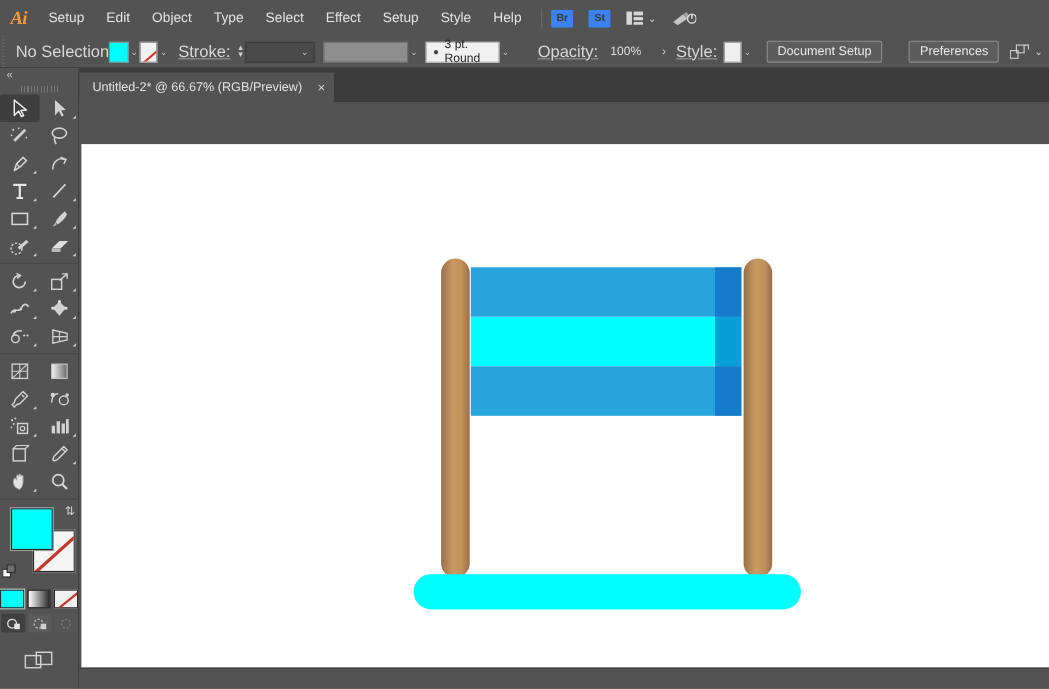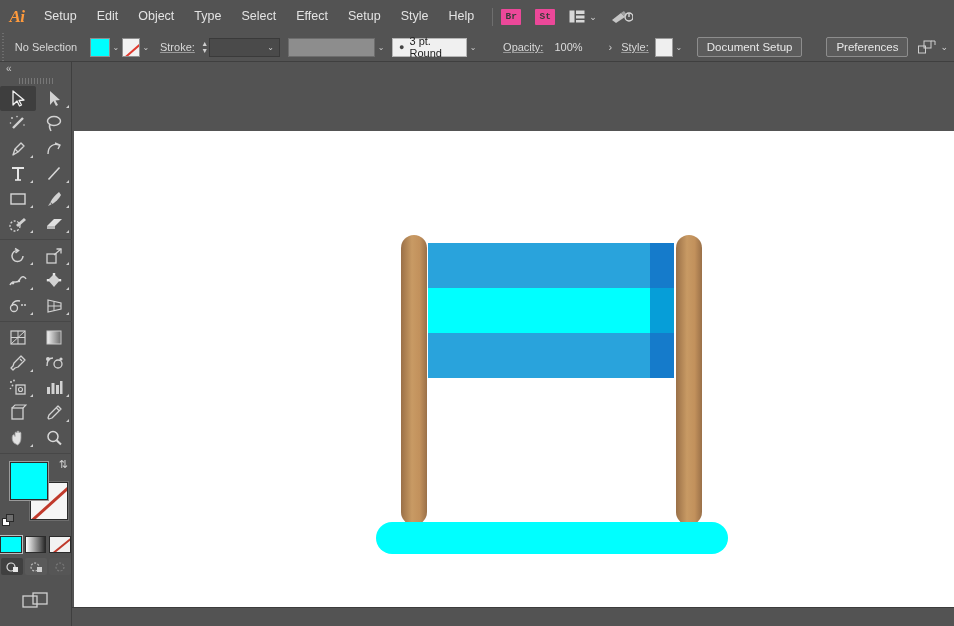--- a/index.html
+++ b/index.html
@@ -21,38 +21,38 @@
     width: 34px; height: 33px; display: flex; align-items: center; justify-content: center;
     color: #FF9A3C; font-size: 17px; font-weight: bold; font-style: italic;
     font-family: "Liberation Serif", serif; letter-spacing: -0.5px;
   }
   .menu-item {
     padding: 0 10px; height: 33px; line-height: 33px;
     color: #E3E3E3; font-size: 12.5px; white-space: nowrap; cursor: default;
   }
   .menubar-sep { width: 1px; height: 18px; background: #6e6e6e; margin: 0 8px; }
   .mb-btn {
-    width: 20px; height: 16px; background: #ec4899; color: #3a3a3a;
+    width: 20px; height: 16px; background: #3b82f6; color: #3a3a3a;
     font-size: 9.5px; font-weight: bold; display: flex; align-items: center; justify-content: center;
-    border-radius: 1px; margin-right: 14px; font-family: Liberation Mono, monospace;
+    border-radius: 1px; margin-right: 14px;
   }
   .mb-icon { display: flex; align-items: center; margin-right: 4px; }
   .chev { color: #d6d6d6; font-size: 9px; margin-right: 14px; }
 
   
   .controlbar {
     position: absolute; left: 0; top: 33px; width: 954px; height: 29px;
     background: #535353; display: flex; align-items: center;
     border-bottom: 1px solid #3f3f3f;
   }
   .grip { width: 6px; height: 29px;
     background: repeating-linear-gradient(to bottom, #6e6e6e 0 1px, transparent 1px 3px);
     background-size: 2px 3px; background-repeat: repeat-y; background-position: 2px 6px;
   }
-  .cb-label { color: #d8d8d8; font-size: 11px; white-space: nowrap; }
+  .cb-label { color: #d8d8d8; font-size: 15px; white-space: nowrap; }
   .underlabel { text-decoration: underline; text-decoration-color: #9a9a9a; }
   .swatch-box {
     width: 24px; height: 19px; border: 1px solid #8e8e8e; background: #00FFFF;
   }
   .swatch-none {
     width: 22px; height: 19px; border: 1px solid #8e8e8e; background: #f2f2f2;
     position: relative; overflow: hidden;
   }
   .swatch-none::after {
     content: ""; position: absolute; left: -3px; top: 50%; width: 32px; height: 2px;
@@ -258,20 +258,26 @@
     <div class="mb-icon" style="margin-left:10px;">
       <svg width="18" height="15" viewBox="0 0 18 15">
         <rect x="0.5" y="6" width="7" height="7" fill="none" stroke="#cfcfcf" stroke-width="1"></rect>
         <rect x="6" y="1" width="7" height="7" fill="none" stroke="#cfcfcf" stroke-width="1"></rect>
         <path d="M13 1 L17 1 L17 5" fill="none" stroke="#cfcfcf" stroke-width="1"></path>
       </svg>
     </div>
     <div class="chev" style="margin-right:6px;">⌄</div>
   </div>
 
+  <div class="tabbar">
+    <div class="doc-tab">
+      <span>Untitled-2* @ 66.67% (RGB/Preview)</span>
+      <span class="tab-close">×</span>
+    </div>
+  </div>
 
   <div class="toolbar">
     <div class="tb-head">
       <span class="tb-collapse">«</span>
     </div>
     <div class="tb-grip">
         <i></i>
       </div>
 
     <div class="tb-grid">

